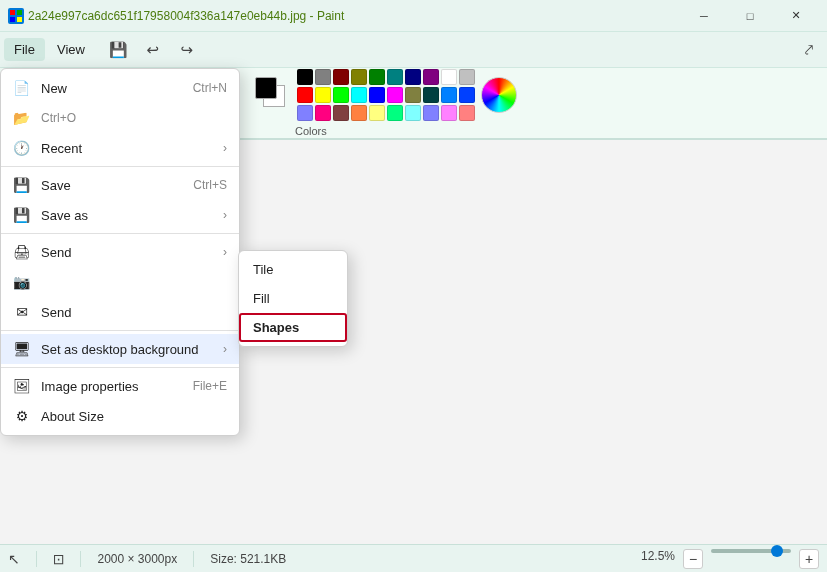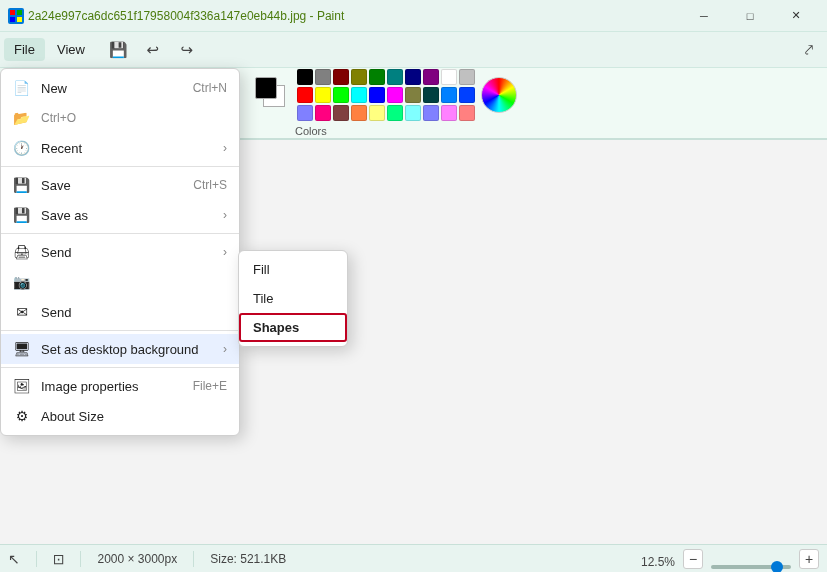--- a/index.html
+++ b/index.html
@@ -174,21 +174,21 @@
       font-size: 12px;
       color: #444;
     }
     .status-sep {
       width: 1px;
       height: 16px;
       background: #c8e0d8;
     }
     .zoom-controls {
       display: flex;
-      align-items: flex-end;
+      align-items: flex-start;
       gap: 8px;
       margin-left: auto;
     }
     .zoom-slider {
       width: 80px;
       height: 4px;
       background: #a0b8b0;
       border-radius: 2px;
       position: relative;
     }
@@ -469,22 +469,22 @@
     <span class="dm-item-label">Image properties</span>
     <span class="dm-item-shortcut">File+E</span>
   </div>
   <div class="dm-item">
     <span class="dm-item-icon">⚙</span>
     <span class="dm-item-label">About Size</span>
   </div>
 </div>
 
 <div class="submenu">
+  <div class="submenu-item">Tile</div>
   <div class="submenu-item">Fill</div>
-  <div class="submenu-item">Tile</div>
   <div class="submenu-item active">Shapes</div>
 </div>
 
 <div class="status-bar" style="position:absolute; bottom:0; left:0; right:0;">
   <span style="font-size:14px;">↖</span>
   <div class="status-sep"></div>
   <span style="font-size:14px;">⊡</span>
   <div class="status-sep"></div>
   <span>2000 × 3000px</span>
   <div class="status-sep"></div>

